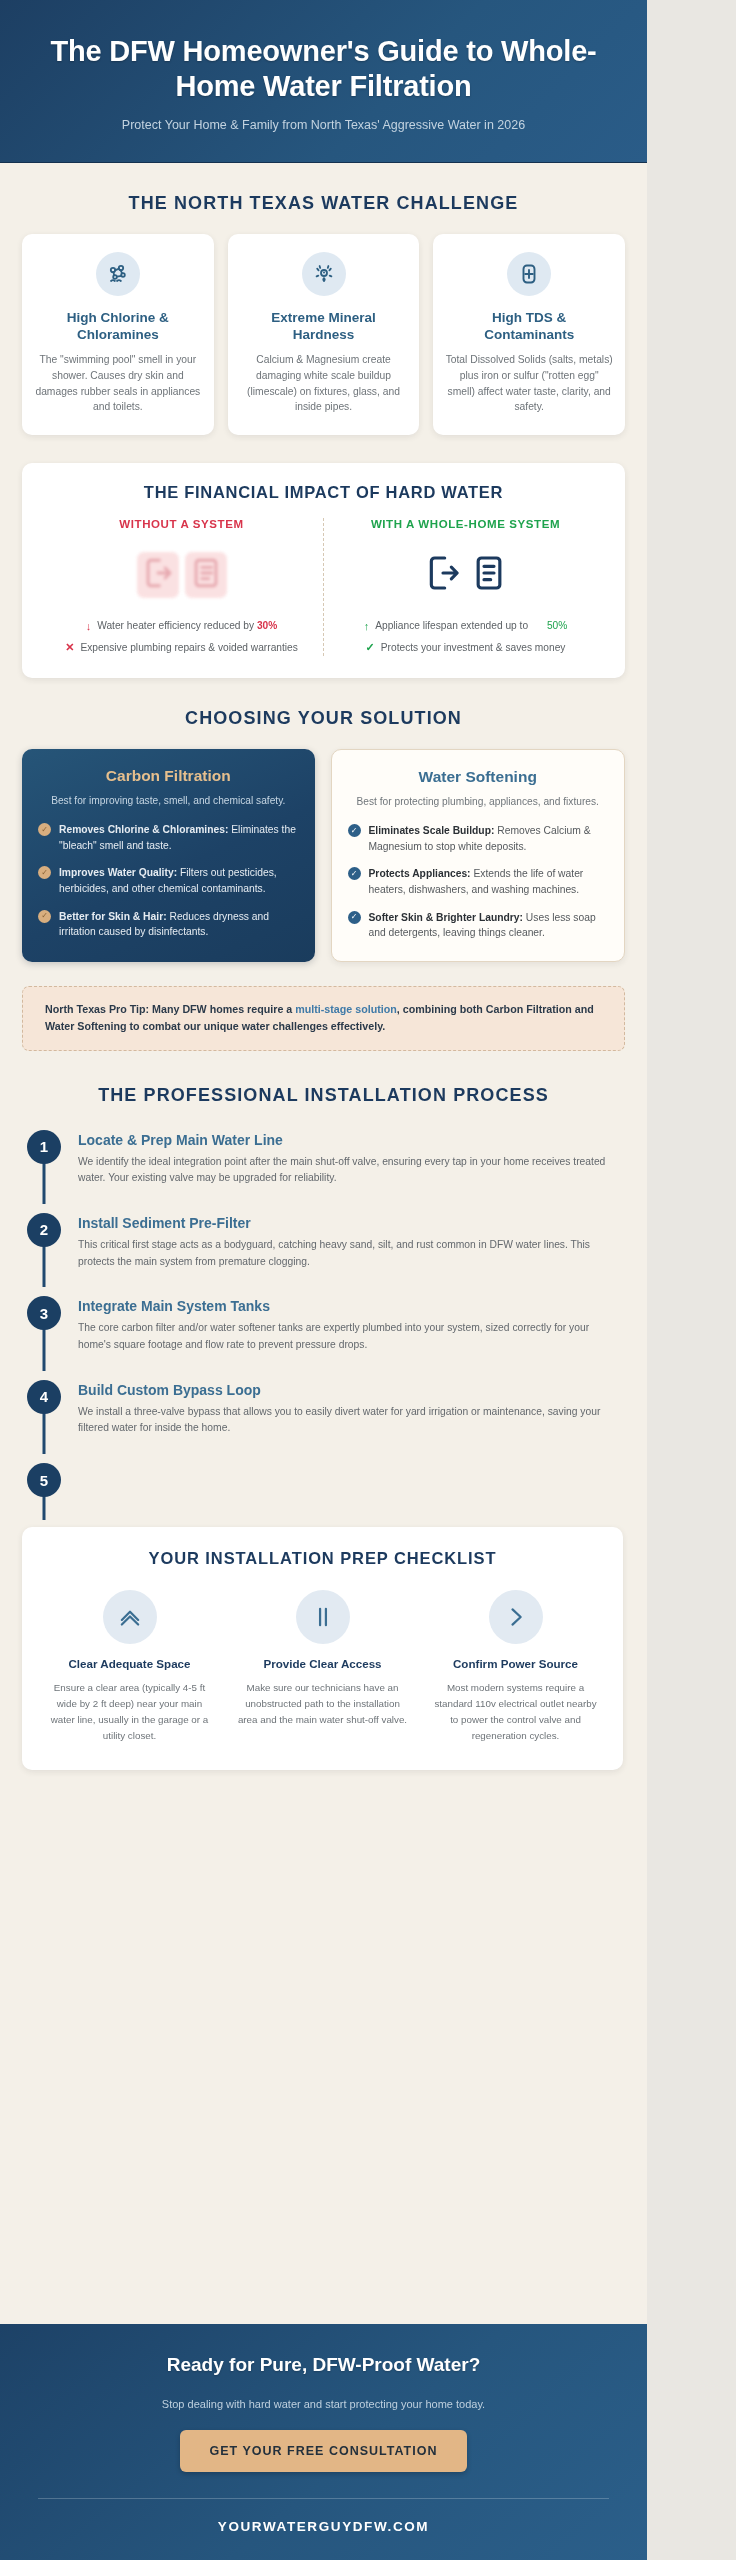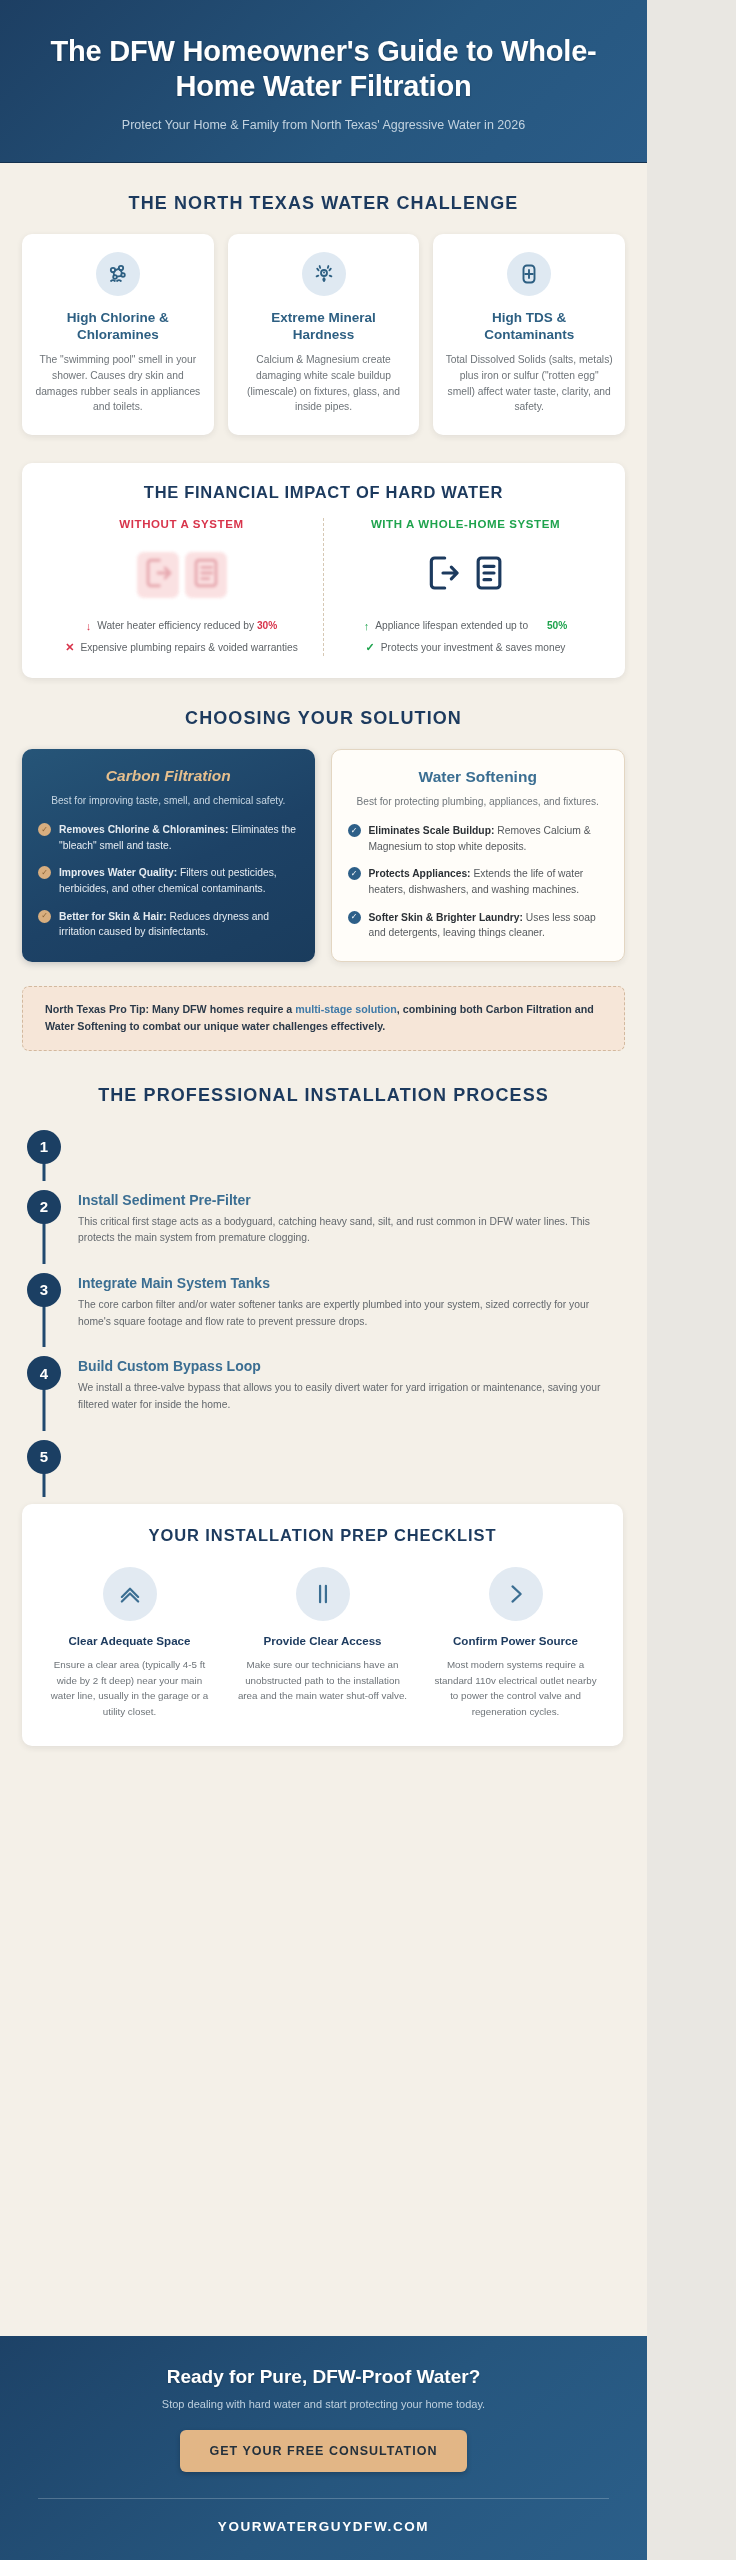--- a/index.html
+++ b/index.html
@@ -131,40 +131,40 @@
     align-items: center;
     justify-content: center;
     gap: 6px;
     margin-top: 5px;
     line-height: 1.5;
   }
   .stat-line .mark { font-size: 11px; font-weight: bold; }
   .mark.red { color: #d8344b; }
   .mark.green { color: #1ea34d; }
   .hl-red { color: #d8344b; font-weight: bold; }
-  .hl-green { color: #1ea34d; font-weight: bold; padding-left: 16px; }
+  .hl-green { color: #1ea34d; font-weight: normal; padding-left: 16px; }
 
   
   .sol-row { display: flex; gap: 16px; padding: 0 22px; align-items: stretch; }
   .sol {
     flex: 1;
     border-radius: 10px;
     padding: 18px 16px 20px 16px;
   }
   .sol.dark {
     background: linear-gradient(155deg, #265578 0%, #1d4266 55%, #1a3c5d 100%);
     box-shadow: 0 2px 7px rgba(30,40,55,.22);
   }
   .sol.light {
     background: #fffdf9;
     border: 1px solid #e3d6c2;
     box-shadow: 0 2px 6px rgba(40,40,40,.08);
   }
   .sol h3 { text-align: center; font-size: 15.5px; font-weight: bold; margin-bottom: 8px; }
-  .sol.dark h3 { color: #e6bf8d; font-style: italic; }
+  .sol.dark h3 { color: #e6bf8d; }
   .sol.light h3 { color: #3b6e92; }
   .sol .sub { text-align: center; font-size: 10.2px; line-height: 1.5; margin-bottom: 14px; }
   .sol.dark .sub { color: #c6d6e3; }
   .sol.light .sub { color: #70767b; }
   .bullets { list-style: none; }
   .bullets li {
     display: flex;
     gap: 8px;
     margin-bottom: 12px;
     font-size: 10.3px;
@@ -288,21 +288,21 @@
   .cta {
     margin-top: 32px;
     background: linear-gradient(140deg, #1d4267 0%, #26567e 55%, #2b5f8a 100%);
     padding: 30px 30px 26px 30px;
     text-align: center;
   }
   .cta h2 {
     color: #ffffff;
     font-size: 19px;
     font-weight: bold;
-    margin-bottom: 10px;
+    margin-bottom: 22px;
     text-shadow: 0 1px 2px rgba(0,0,0,.2);
   }
   .cta .sub { color: #bed0de; font-size: 11px; margin-bottom: 20px; }
   .cta-btn {
     display: inline-block;
     background: #e2b686;
     color: #23303c;
     font-size: 12.5px;
     font-weight: bold;
     letter-spacing: 1px;
@@ -486,20 +486,24 @@
     </div>
 
     <h2 class="sect-title" style="margin-top:34px;margin-bottom:24px;">THE PROFESSIONAL INSTALLATION PROCESS</h2>
     <div class="timeline">
 
       <div class="tl-item">
         <div class="tl-left">
           <div class="tl-line"></div>
           <div class="tl-bubble">1</div>
         </div>
+        <div class="tl-body">
+          <h4>Locate &amp; Prep Main Water Line</h4>
+          <p>We identify the ideal integration point after the main shut-off valve, ensuring every tap in your home receives treated water. Your existing valve may be upgraded for reliability.</p>
+        </div>
       </div>
 
       <div class="tl-item">
         <div class="tl-left">
           <div class="tl-line"></div>
           <div class="tl-bubble">2</div>
         </div>
         <div class="tl-body">
           <h4>Install Sediment Pre-Filter</h4>
           <p>This critical first stage acts as a bodyguard, catching heavy sand, silt, and rust common in DFW water lines. This protects the main system from premature clogging.</p>

